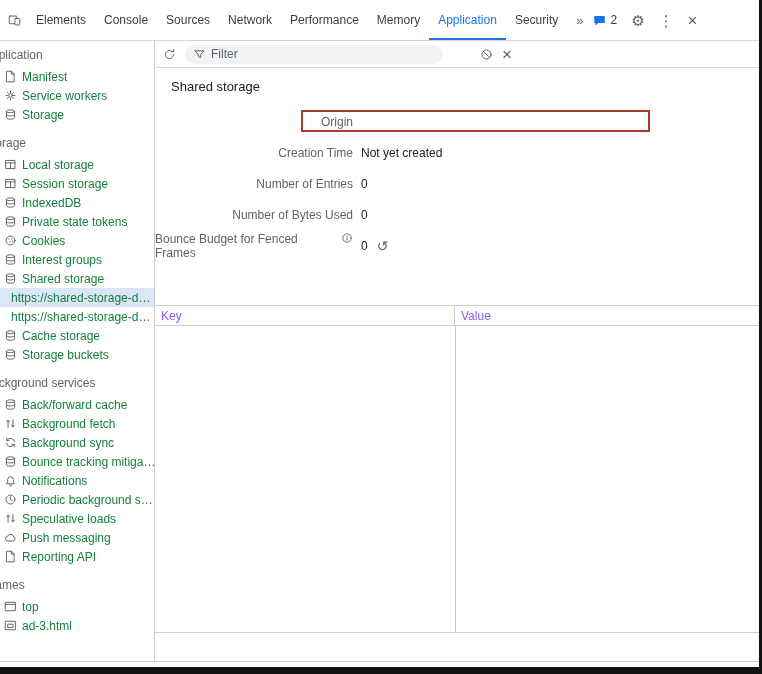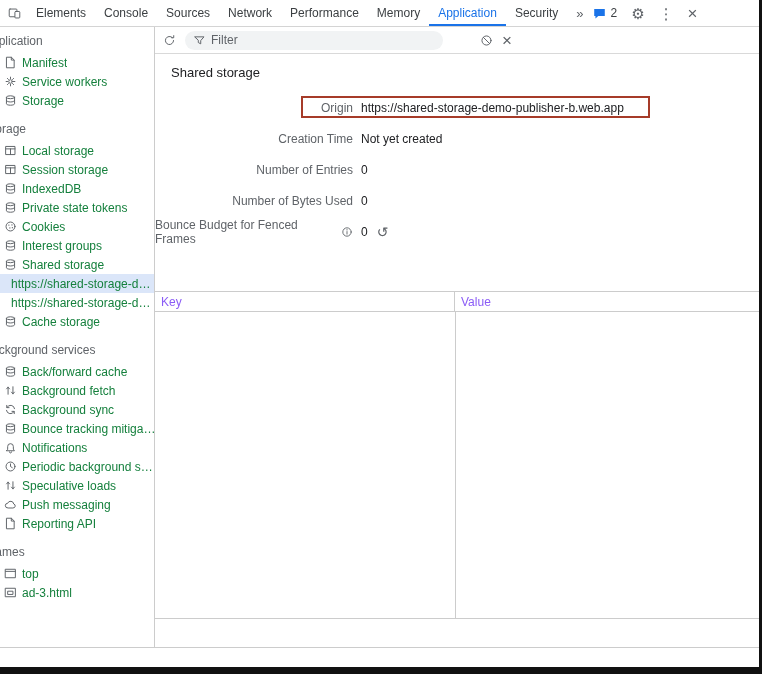--- a/index.html
+++ b/index.html
@@ -5,21 +5,21 @@
   *{box-sizing:border-box;margin:0;padding:0}
   html,body{background:#fff}
   .devtools{
     position:relative;width:762px;height:674px;background:#fff;overflow:hidden;
     font-family:"Liberation Sans",sans-serif;font-size:12px;color:#202124;cursor:default;
     --accent:#1a73e8;--selbg:#dbe6f9;--hl:#a63b29;--icg:#5f6368;
   }
   svg.ic{width:13px;height:13px;fill:none;stroke:currentColor;stroke-width:1.2;stroke-linecap:round;stroke-linejoin:round;display:block}
 
   
-  .tabbar{height:27px;display:flex;align-items:center;padding-left:8px;border-bottom:1px solid #d4d4d4}
+  .tabbar{height:41px;display:flex;align-items:center;padding-left:8px;border-bottom:1px solid #d4d4d4}
   .tbtn{display:flex;align-items:center;color:var(--icg)}
   .tabs{display:flex;height:100%;margin-left:6px}
   .tab{display:flex;align-items:center;height:100%;padding:0 9px;color:#3c4043;white-space:nowrap}
   .tab.selected{color:var(--accent);box-shadow:inset 0 -2px 0 var(--accent)}
   .more-tabs{display:flex;align-items:center;height:100%;padding:0 9px;color:#5f6368;font-size:13px;letter-spacing:1px}
   .tabbar-right{margin-left:auto;margin-right:72px;display:flex;align-items:center;gap:14px}
   .issues{display:flex;align-items:center;gap:4px;color:#3c4043}
   .issues-icon{color:var(--accent);display:flex}
   .glyph{font-size:15px;line-height:1;color:var(--icg)}
   .close-glyph{font-size:17px}
@@ -41,21 +41,21 @@
   .toolbar{height:27px;flex:none;display:flex;align-items:center;gap:9px;padding:0 8px;border-bottom:1px solid #d9d9d9}
   .filter{display:flex;align-items:center;gap:5px;width:258px;height:19px;background:#f1f3f4;border-radius:10px;padding:0 8px;color:var(--icg)}
   .filter-input{flex:1;border:0;background:transparent;outline:0;font:inherit;font-size:12px;color:#202124;min-width:0}
   .filter-input::placeholder{color:#5f6368}
   #block-icon{margin-left:28px}
 
   
   .panel-title{font-size:13px;font-weight:500;color:#202124;padding:11px 16px 4px}
   .metadata{padding-top:8px}
   .m-row{display:flex;align-items:center;height:31px;position:relative}
-  .m-label{width:206px;flex:none;display:flex;justify-content:flex-end;align-items:center;gap:5px;padding-right:8px;color:#5f6368}
+  .m-label{width:206px;flex:none;display:flex;justify-content:flex-end;align-items:flex-start;gap:5px;padding-right:8px;color:#5f6368}
   .m-value{display:flex;align-items:center;gap:9px;color:#202124}
   .info{display:flex;color:var(--icg)}
   .info svg{width:12px;height:12px}
   .reset-btn{color:#5f6368;font-size:14px;line-height:1}
   .hl-box{position:absolute;left:146px;top:4px;width:349px;height:22px;border:2px solid var(--hl);pointer-events:none}
 
   
   .datagrid{margin-top:44px}
   .dg-header{display:flex;height:21px;border-top:1px solid #ccc;border-bottom:1px solid #ccc;align-items:stretch}
   .dg-col{padding:0 6px;display:flex;align-items:center;color:#8b5cf6}
@@ -217,20 +217,30 @@
         <div class="sb-item">
           <span class="sb-icon">
             <svg class="ic" viewBox="0 0 16 16">
               <ellipse cx="8" cy="4" rx="5" ry="1.8"></ellipse>
               <path d="M3 4v8c0 1 2.2 1.8 5 1.8s5-.8 5-1.8V4"></path>
               <path d="M3 8c0 1 2.2 1.8 5 1.8S13 9 13 8"></path>
             </svg>
           </span>
           <span class="sb-label">Cache storage</span>
         </div>
+        <div class="sb-item">
+          <span class="sb-icon">
+            <svg class="ic" viewBox="0 0 16 16">
+              <ellipse cx="8" cy="4" rx="5" ry="1.8"></ellipse>
+              <path d="M3 4v8c0 1 2.2 1.8 5 1.8s5-.8 5-1.8V4"></path>
+              <path d="M3 8c0 1 2.2 1.8 5 1.8S13 9 13 8"></path>
+            </svg>
+          </span>
+          <span class="sb-label">Storage buckets</span>
+        </div>
         <div class="sec-title">Background services</div>
         <div class="sb-item">
           <span class="sb-icon">
             <svg class="ic" viewBox="0 0 16 16">
               <ellipse cx="8" cy="4" rx="5" ry="1.8"></ellipse>
               <path d="M3 4v8c0 1 2.2 1.8 5 1.8s5-.8 5-1.8V4"></path>
               <path d="M3 8c0 1 2.2 1.8 5 1.8S13 9 13 8"></path>
             </svg>
           </span>
           <span class="sb-label">Back/forward cache</span>
@@ -351,23 +361,20 @@
         <span class="glyph close-glyph">×</span>
       </div>
 
       <h1 class="panel-title">Shared storage</h1>
 
       <section class="metadata" id="metadata">
           <div class="m-row">
             <div class="hl-box"></div>
             <div class="m-label">
               <span>Origin</span>
-            </div>
-            <div class="m-value">
-              <span>https://shared-storage-demo-publisher-b.web.app</span>
             </div>
           </div>
           <div class="m-row">
             <div class="m-label">
               <span>Creation Time</span>
             </div>
             <div class="m-value">
               <span>Not yet created</span>
             </div>
           </div>

